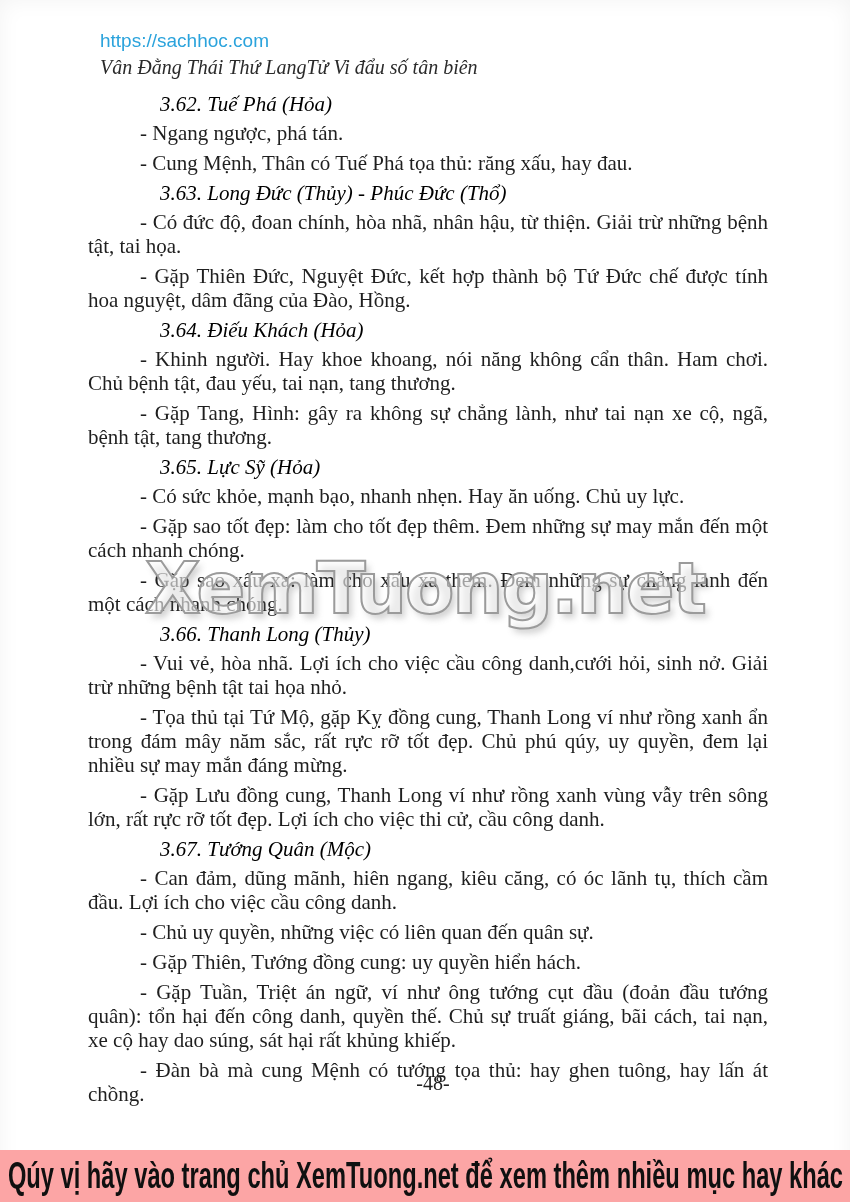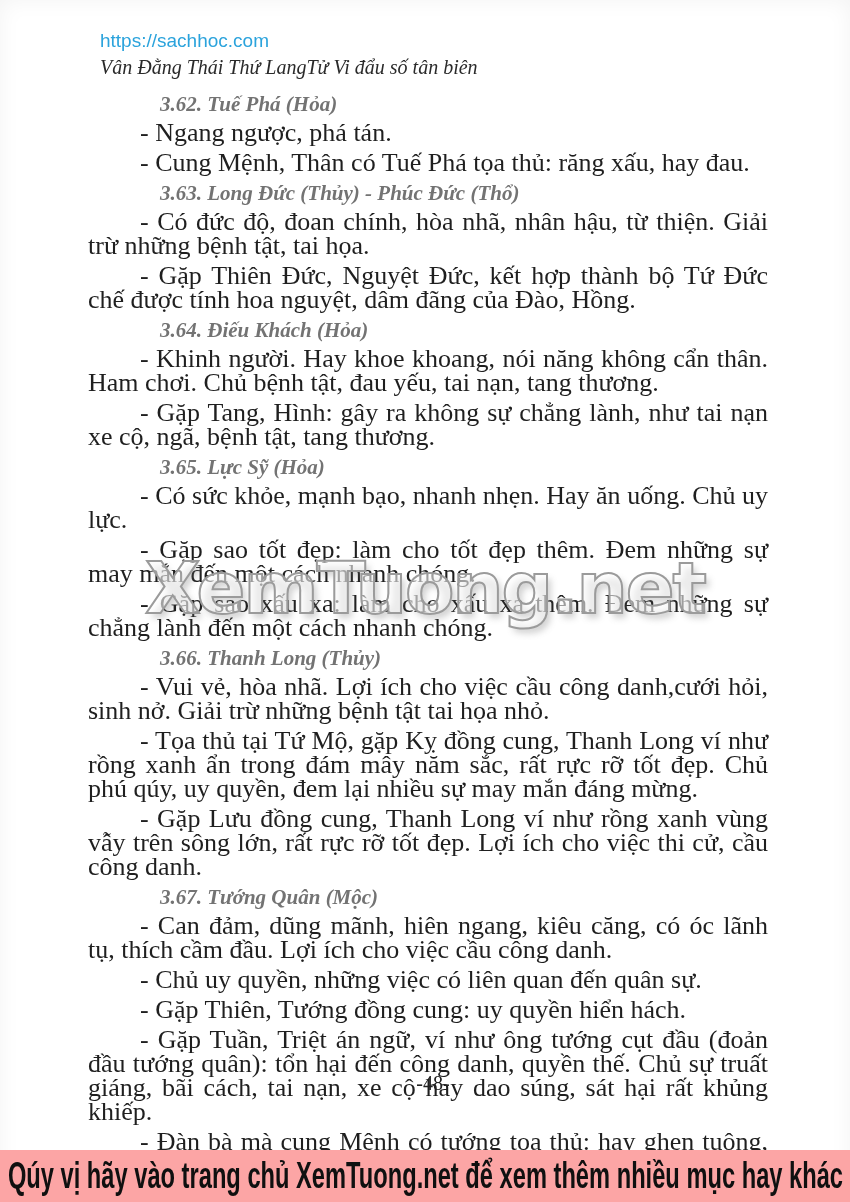--- a/index.html
+++ b/index.html
@@ -20,25 +20,25 @@
   }
   .hdr-row{
     position:absolute;left:100px;right:108px;top:56px;
     display:flex;justify-content:flex-start;
     font-style:italic;font-size:20px;color:#2a2a2a;
   }
   .content{
     position:absolute;left:88px;top:86px;width:680px;
   }
   .sec-title{
-    font-size:21px;font-weight:bold;font-style:italic;color:#737373;
+    font-size:21px;font-weight:normal;font-style:italic;color:#000000;
     margin:6px 0 5px 72px;line-height:24px;
   }
   .para{
-    font-size:26px;line-height:24px;margin:0 0 6px 0;
+    font-size:21px;line-height:24px;margin:0 0 6px 0;
     text-indent:52px;text-align:justify;
   }
   .watermark{
     position:absolute;left:50%;top:546px;transform:translateX(-50%);
     font-family:"DejaVu Sans","Liberation Sans",sans-serif;
     font-weight:bold;font-size:72px;letter-spacing:-2px;white-space:nowrap;
     color:rgba(255,255,255,0.55);
     -webkit-text-stroke:2px #9b9b9b;
     text-shadow:4px 5px 6px rgba(110,110,110,0.30);
     pointer-events:none;

